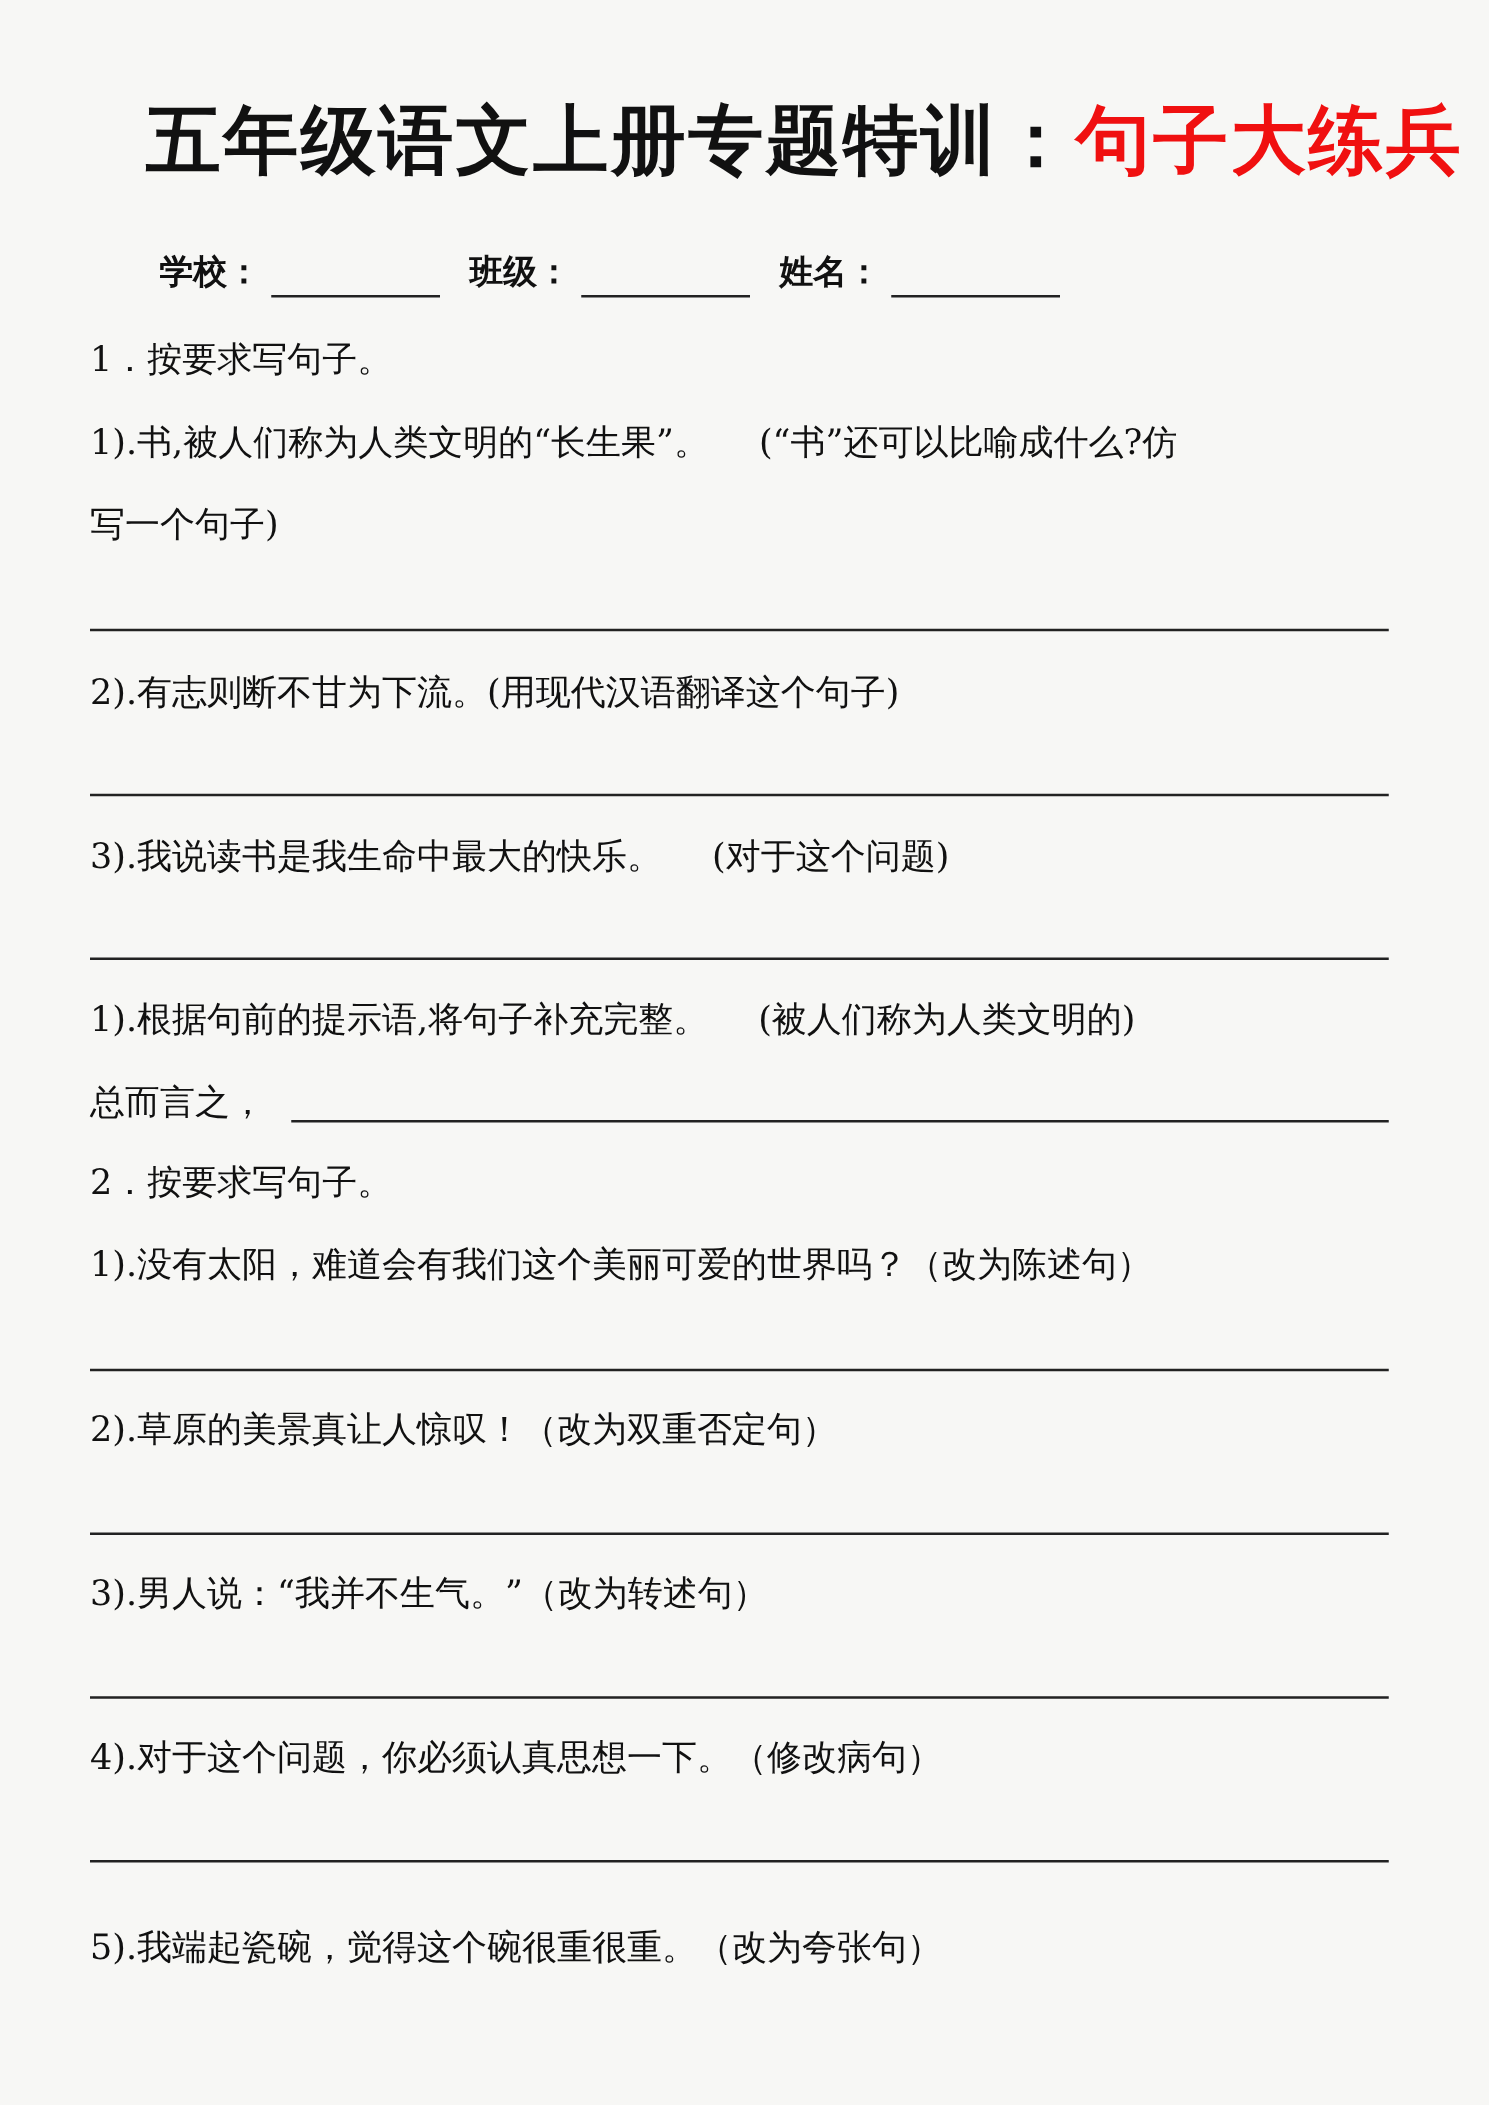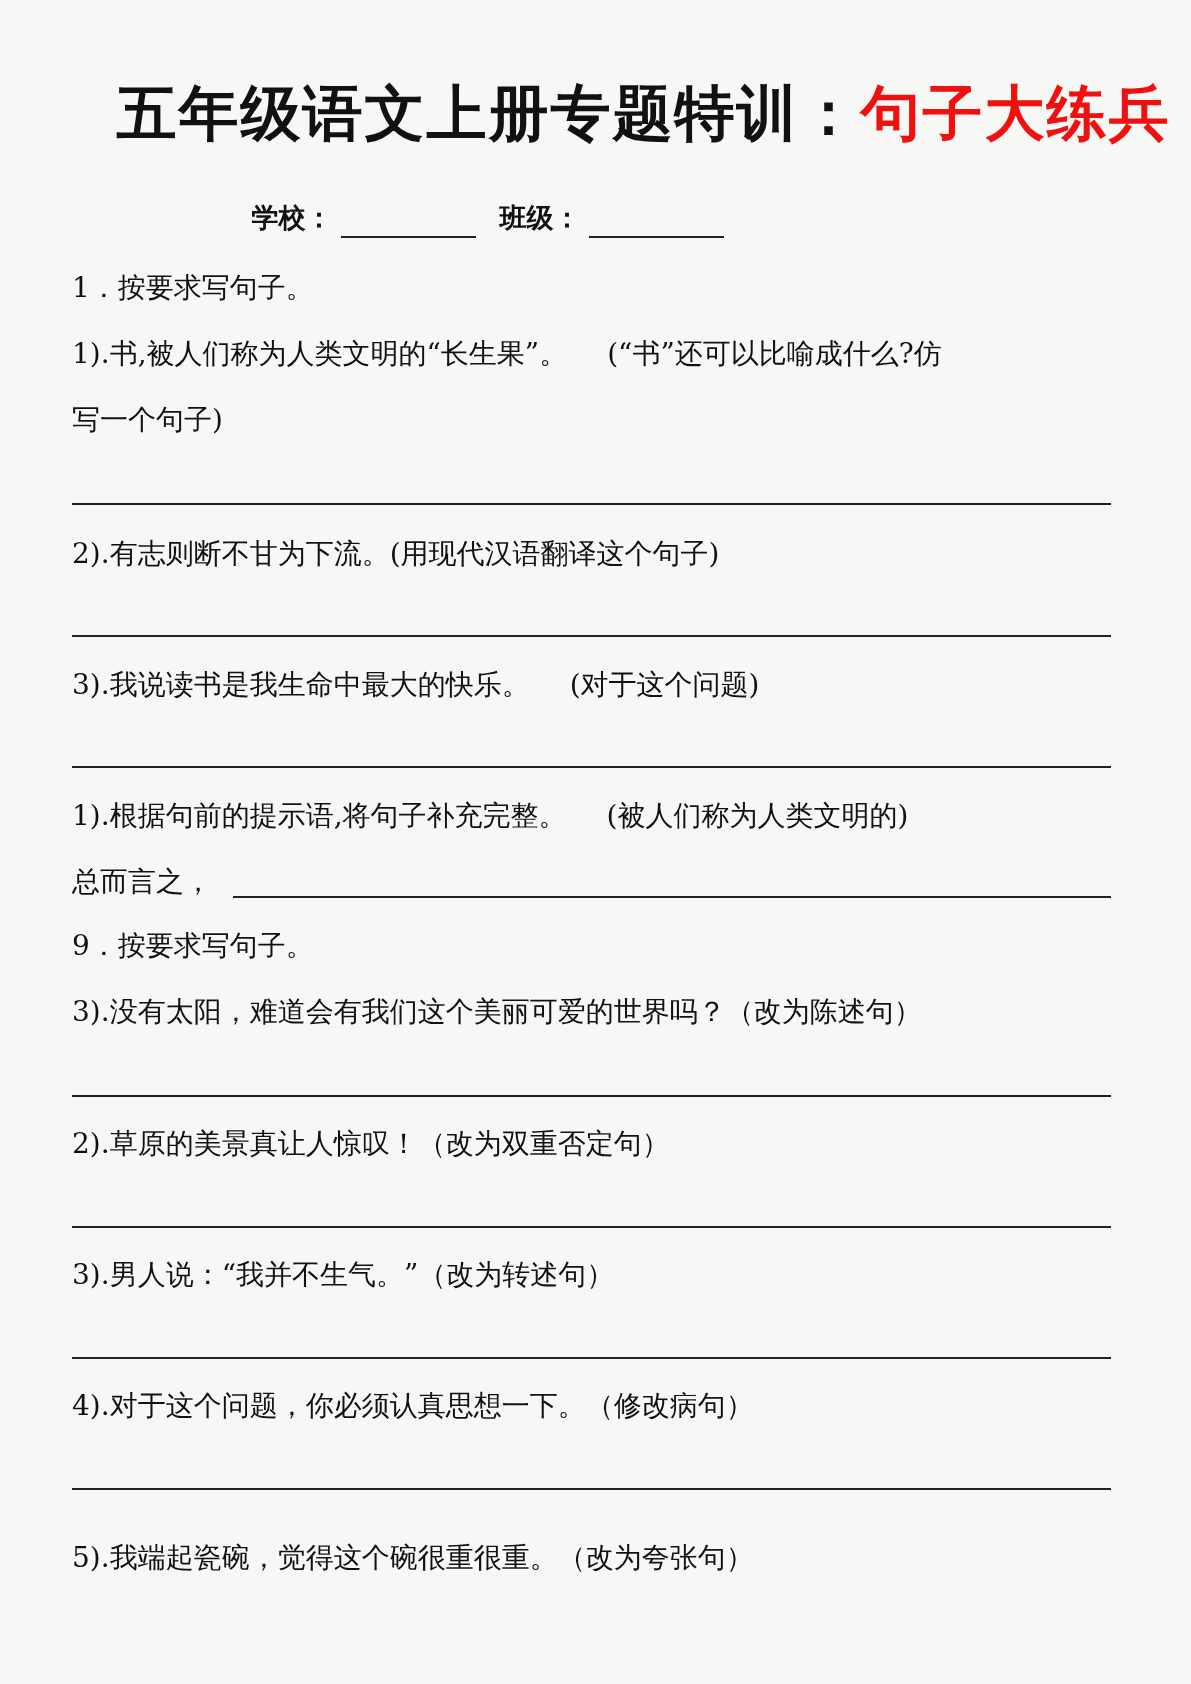--- a/index.html
+++ b/index.html
@@ -78,41 +78,45 @@
 
 <div class="info">
   <div class="field">
     <span>学校：</span>
     <span class="blank"></span>
   </div>
   <div class="field">
     <span>班级：</span>
     <span class="blank"></span>
   </div>
+  <div class="field">
+    <span>姓名：</span>
+    <span class="blank"></span>
+  </div>
 </div>
 
 <div class="line-text" style="top:268px;">1．按要求写句子。</div>
 
 <div class="line-text" style="top:334px;"><span>1).书,被人们称为人类文明的“长生果”。</span><span class="gap"></span><span>(“书”还可以比喻成什么?仿</span></div>
 <div class="line-text" style="top:400px;">写一个句子)</div>
 <div class="rule" style="top:503px;"></div>
 
 <div class="line-text" style="top:534px;">2).有志则断不甘为下流。(用现代汉语翻译这个句子)</div>
 <div class="rule" style="top:635px;"></div>
 
 <div class="line-text" style="top:665px;"><span>3).我说读书是我生命中最大的快乐。</span><span class="gap"></span><span>(对于这个问题)</span></div>
 <div class="rule" style="top:766px;"></div>
 
 <div class="line-text" style="top:796px;"><span>1).根据句前的提示语,将句子补充完整。</span><span class="gap"></span><span>(被人们称为人类文明的)</span></div>
 <div class="line-text" style="top:862px;">总而言之，</div>
 <div class="inline-rule" style="top:896px;"></div>
 
-<div class="line-text" style="top:926px;">9．按要求写句子。</div>
+<div class="line-text" style="top:926px;">2．按要求写句子。</div>
 
-<div class="line-text" style="top:992px;">3).没有太阳，难道会有我们这个美丽可爱的世界吗？（改为陈述句）</div>
+<div class="line-text" style="top:992px;">1).没有太阳，难道会有我们这个美丽可爱的世界吗？（改为陈述句）</div>
 <div class="rule" style="top:1095px;"></div>
 
 <div class="line-text" style="top:1124px;">2).草原的美景真让人惊叹！（改为双重否定句）</div>
 <div class="rule" style="top:1226px;"></div>
 
 <div class="line-text" style="top:1255px;">3).男人说：“我并不生气。”（改为转述句）</div>
 <div class="rule" style="top:1357px;"></div>
 
 <div class="line-text" style="top:1386px;">4).对于这个问题，你必须认真思想一下。（修改病句）</div>
 <div class="rule" style="top:1488px;"></div>

